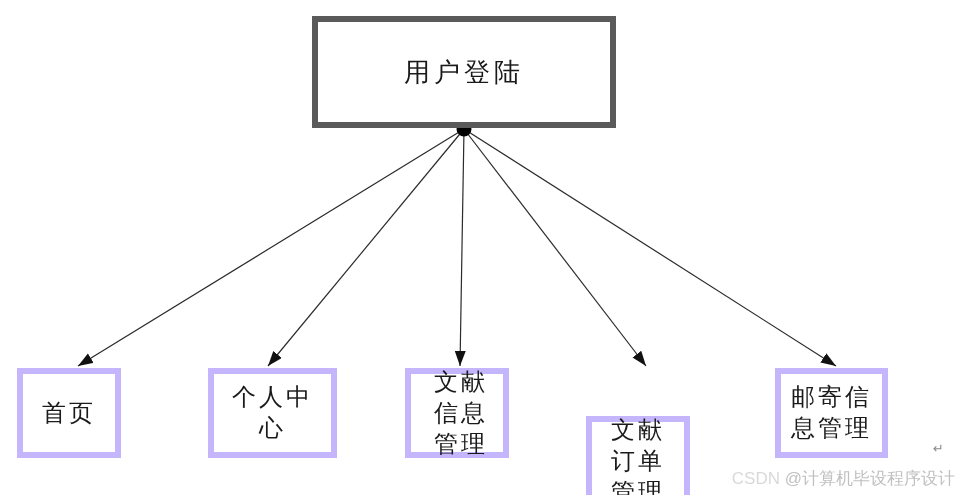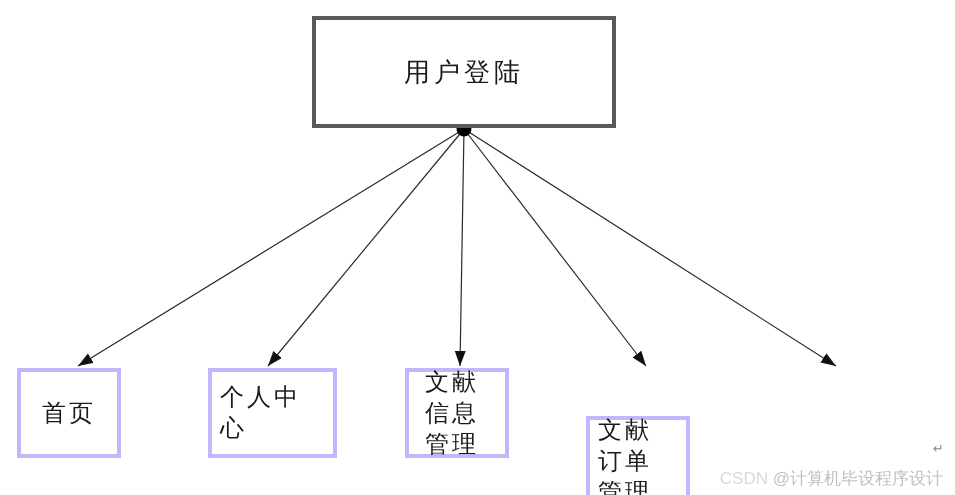--- a/index.html
+++ b/index.html
@@ -19,25 +19,26 @@
   .connector-layer {
     position: absolute;
     left: 0;
     top: 0;
     width: 955px;
     height: 495px;
   }
   .node {
     position: absolute;
     box-sizing: border-box;
-    border: 4px solid #c4b5fd;
+    border: 6px solid #c4b5fd;
     background: #ffffff;
     display: flex;
     align-items: center;
     justify-content: center;
+    text-align: center;
   }
   .node-root {
     left: 312px;
     top: 16px;
     width: 304px;
     height: 112px;
     font-size: 26px;
     letter-spacing: 4px;
     border-color: #5a5a5a;
   }
@@ -53,21 +54,21 @@
     display: inline-block;
     word-break: break-all;
   }
   .leaf-0 { left: 17px;  width: 104px; padding-left: 8px; }
   .leaf-1 { left: 208px; width: 129px; }
   .leaf-2 { left: 405px; width: 104px; padding-left: 16px; }
   .leaf-3 { left: 586px; width: 104px; margin-top: 48px; }
   .leaf-4 { left: 775px; width: 113px; }
   .watermark {
     position: absolute;
-    right: 12px;
+    right: 0;
     bottom: 5px;
     font-family: "Liberation Sans", "DejaVu Sans", sans-serif;
     font-size: 17px;
     white-space: nowrap;
   }
   .watermark .brand  { color: #d9d9d9; }
   .watermark .author { color: #c0c0c0; }
   .para-mark {
     position: absolute;
     left: 933px;
@@ -105,20 +106,23 @@
   </div>
   <div class="node node-leaf leaf-1">
     <span class="label">个人中心</span>
   </div>
   <div class="node node-leaf leaf-2">
     <span class="label">文献信息管理</span>
   </div>
   <div class="node node-leaf leaf-3">
     <span class="label">文献订单管理</span>
   </div>
+  <div class="node node-leaf leaf-4">
+    <span class="label">邮寄信息管理</span>
+  </div>
 
   <span class="para-mark">↵</span>
 
   <div class="watermark">
     <span class="brand">CSDN </span><span class="author">@计算机毕设程序设计</span>
   </div>
 
 </div>
 
 </body></html>

